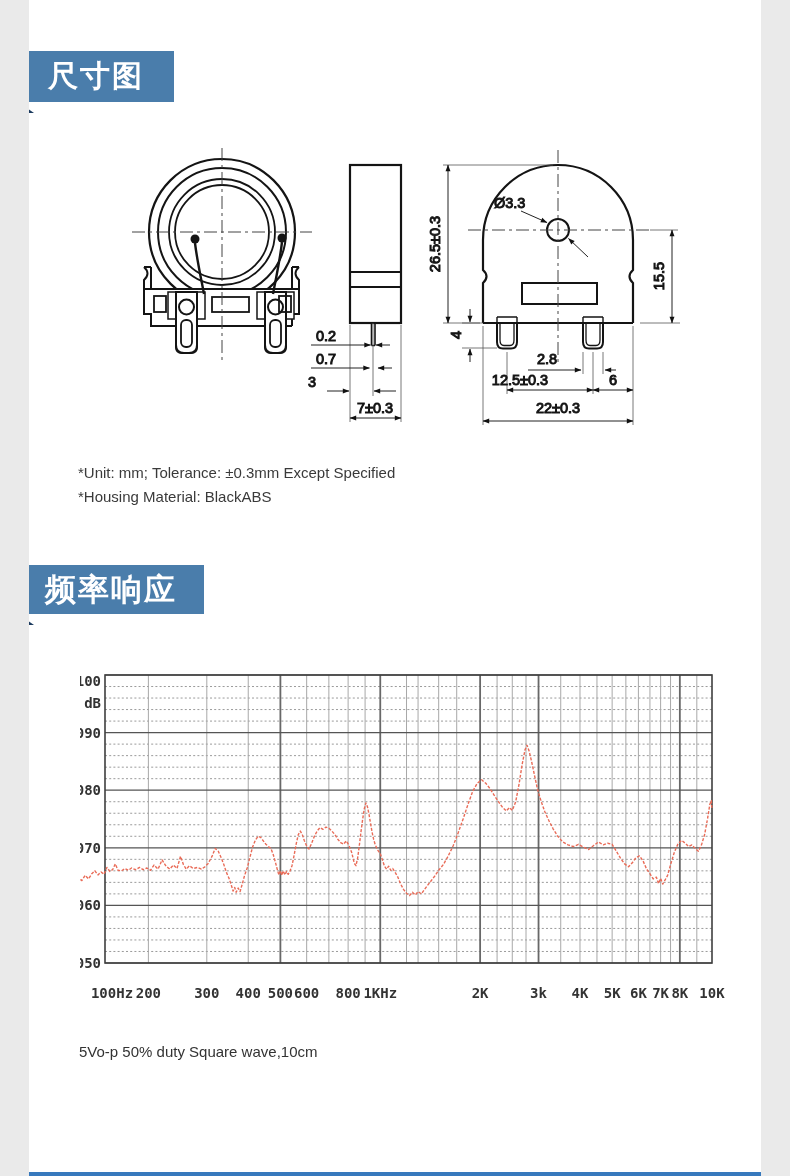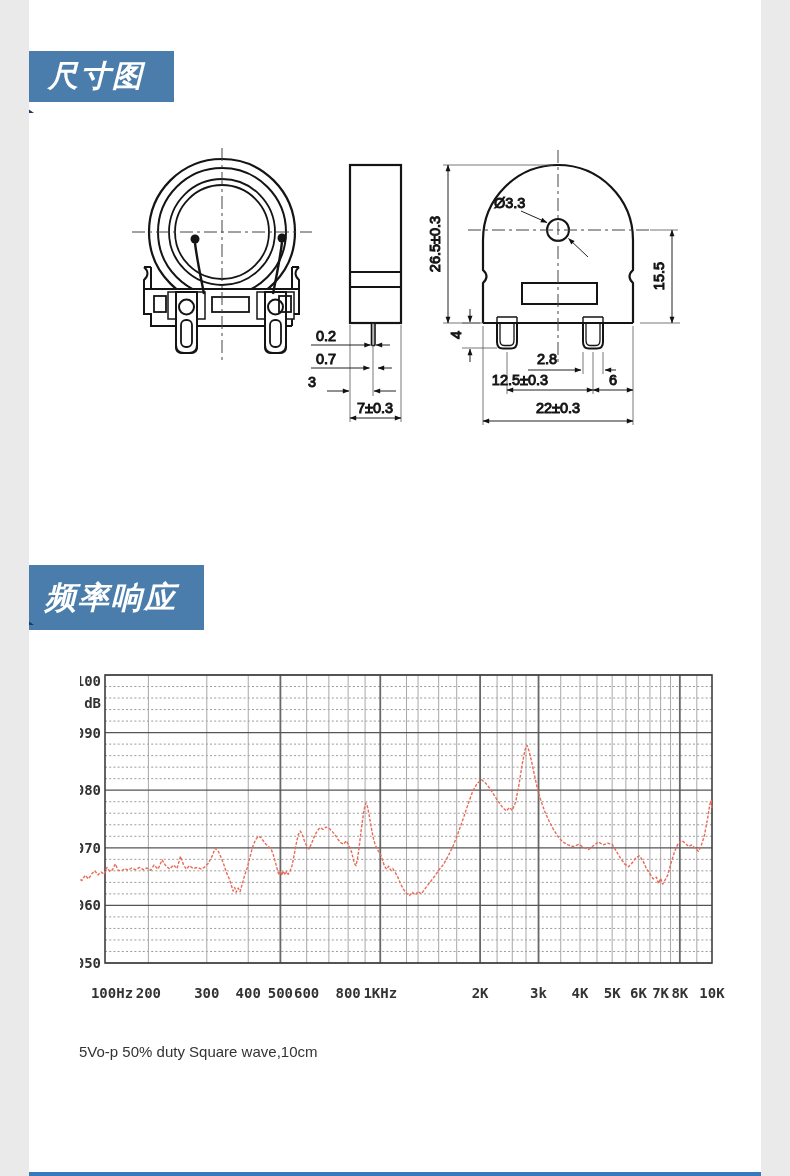--- a/index.html
+++ b/index.html
@@ -1,21 +1,21 @@
 <!DOCTYPE html>
 <html><head>
 <meta charset="utf-8">
 <style>
   html,body{margin:0;padding:0;background:#eaeaea;font-family:"Liberation Sans",sans-serif;}
   .page{position:relative;width:732px;height:1176px;margin:0 auto;background:#ffffff;overflow:hidden;}
   .bottom-bar{position:absolute;left:0;bottom:0;width:100%;height:4px;background:#3779bd;}
   .badge{position:absolute;left:-11px;background:#4a7dab;color:#fff;font-weight:bold;
-         display:flex;align-items:center;justify-content:center;letter-spacing:2px;font-style:italic;}
+         display:flex;align-items:center;justify-content:center;letter-spacing:2px;}
   .badge.b1{top:51px;width:156px;height:51px;font-size:30px;}
-  .badge.b2{top:565px;width:186px;height:65px;font-size:31px;}
+  .badge.b2{top:565px;width:186px;height:49px;font-size:31px;}
   .fold{position:absolute;left:-11px;width:16px;height:11px;background:#1b3a5e;
         clip-path:polygon(0 0,100% 100%,0 100%);}
   .fold.f1{top:102px;} .fold.f2{top:614px;}
   .notes{position:absolute;left:49px;top:461px;font-size:15px;color:#3a3a3a;line-height:24px;}
   .caption{position:absolute;left:50px;top:1043px;font-size:15px;color:#333;}
   svg text{font-family:"Liberation Sans",sans-serif;}
   .dimtxt{font-size:14.5px;fill:#1a1a1a;}
   #drawing{position:absolute;left:71px;top:140px;}
   #chart{position:absolute;left:51px;top:662px;}
 </style>
@@ -115,20 +115,22 @@
       <text class="dimtxt" transform="rotate(-90 461 335)" x="461" y="335" text-anchor="middle">4</text>
       <text class="dimtxt" x="494" y="208">Ø3.3</text>
       <text class="dimtxt" x="547" y="364" text-anchor="middle">2.8</text>
       <text class="dimtxt" x="520" y="385" text-anchor="middle">12.5±0.3</text>
       <text class="dimtxt" x="613" y="385" text-anchor="middle">6</text>
       <text class="dimtxt" x="558" y="413" text-anchor="middle">22±0.3</text>
     </g>
   </svg>
 
   <div class="notes">
+    <div>*Unit: mm; Tolerance: ±0.3mm Except Specified</div>
+    <div>*Housing Material: BlackABS</div>
   </div>
 
   <div class="badge b2">
     <span>频率响应</span>
   </div>
   <div class="fold f2"></div>
 
   <svg id="chart" width="670" height="345" viewBox="80 662 670 345">
       <line x1="105" y1="951.48" x2="712" y2="951.48" stroke="#8f8f8f" stroke-width="0.9" stroke-dasharray="2 2.2"></line>
       <line x1="105" y1="939.96" x2="712" y2="939.96" stroke="#8f8f8f" stroke-width="0.9" stroke-dasharray="2 2.2"></line>

